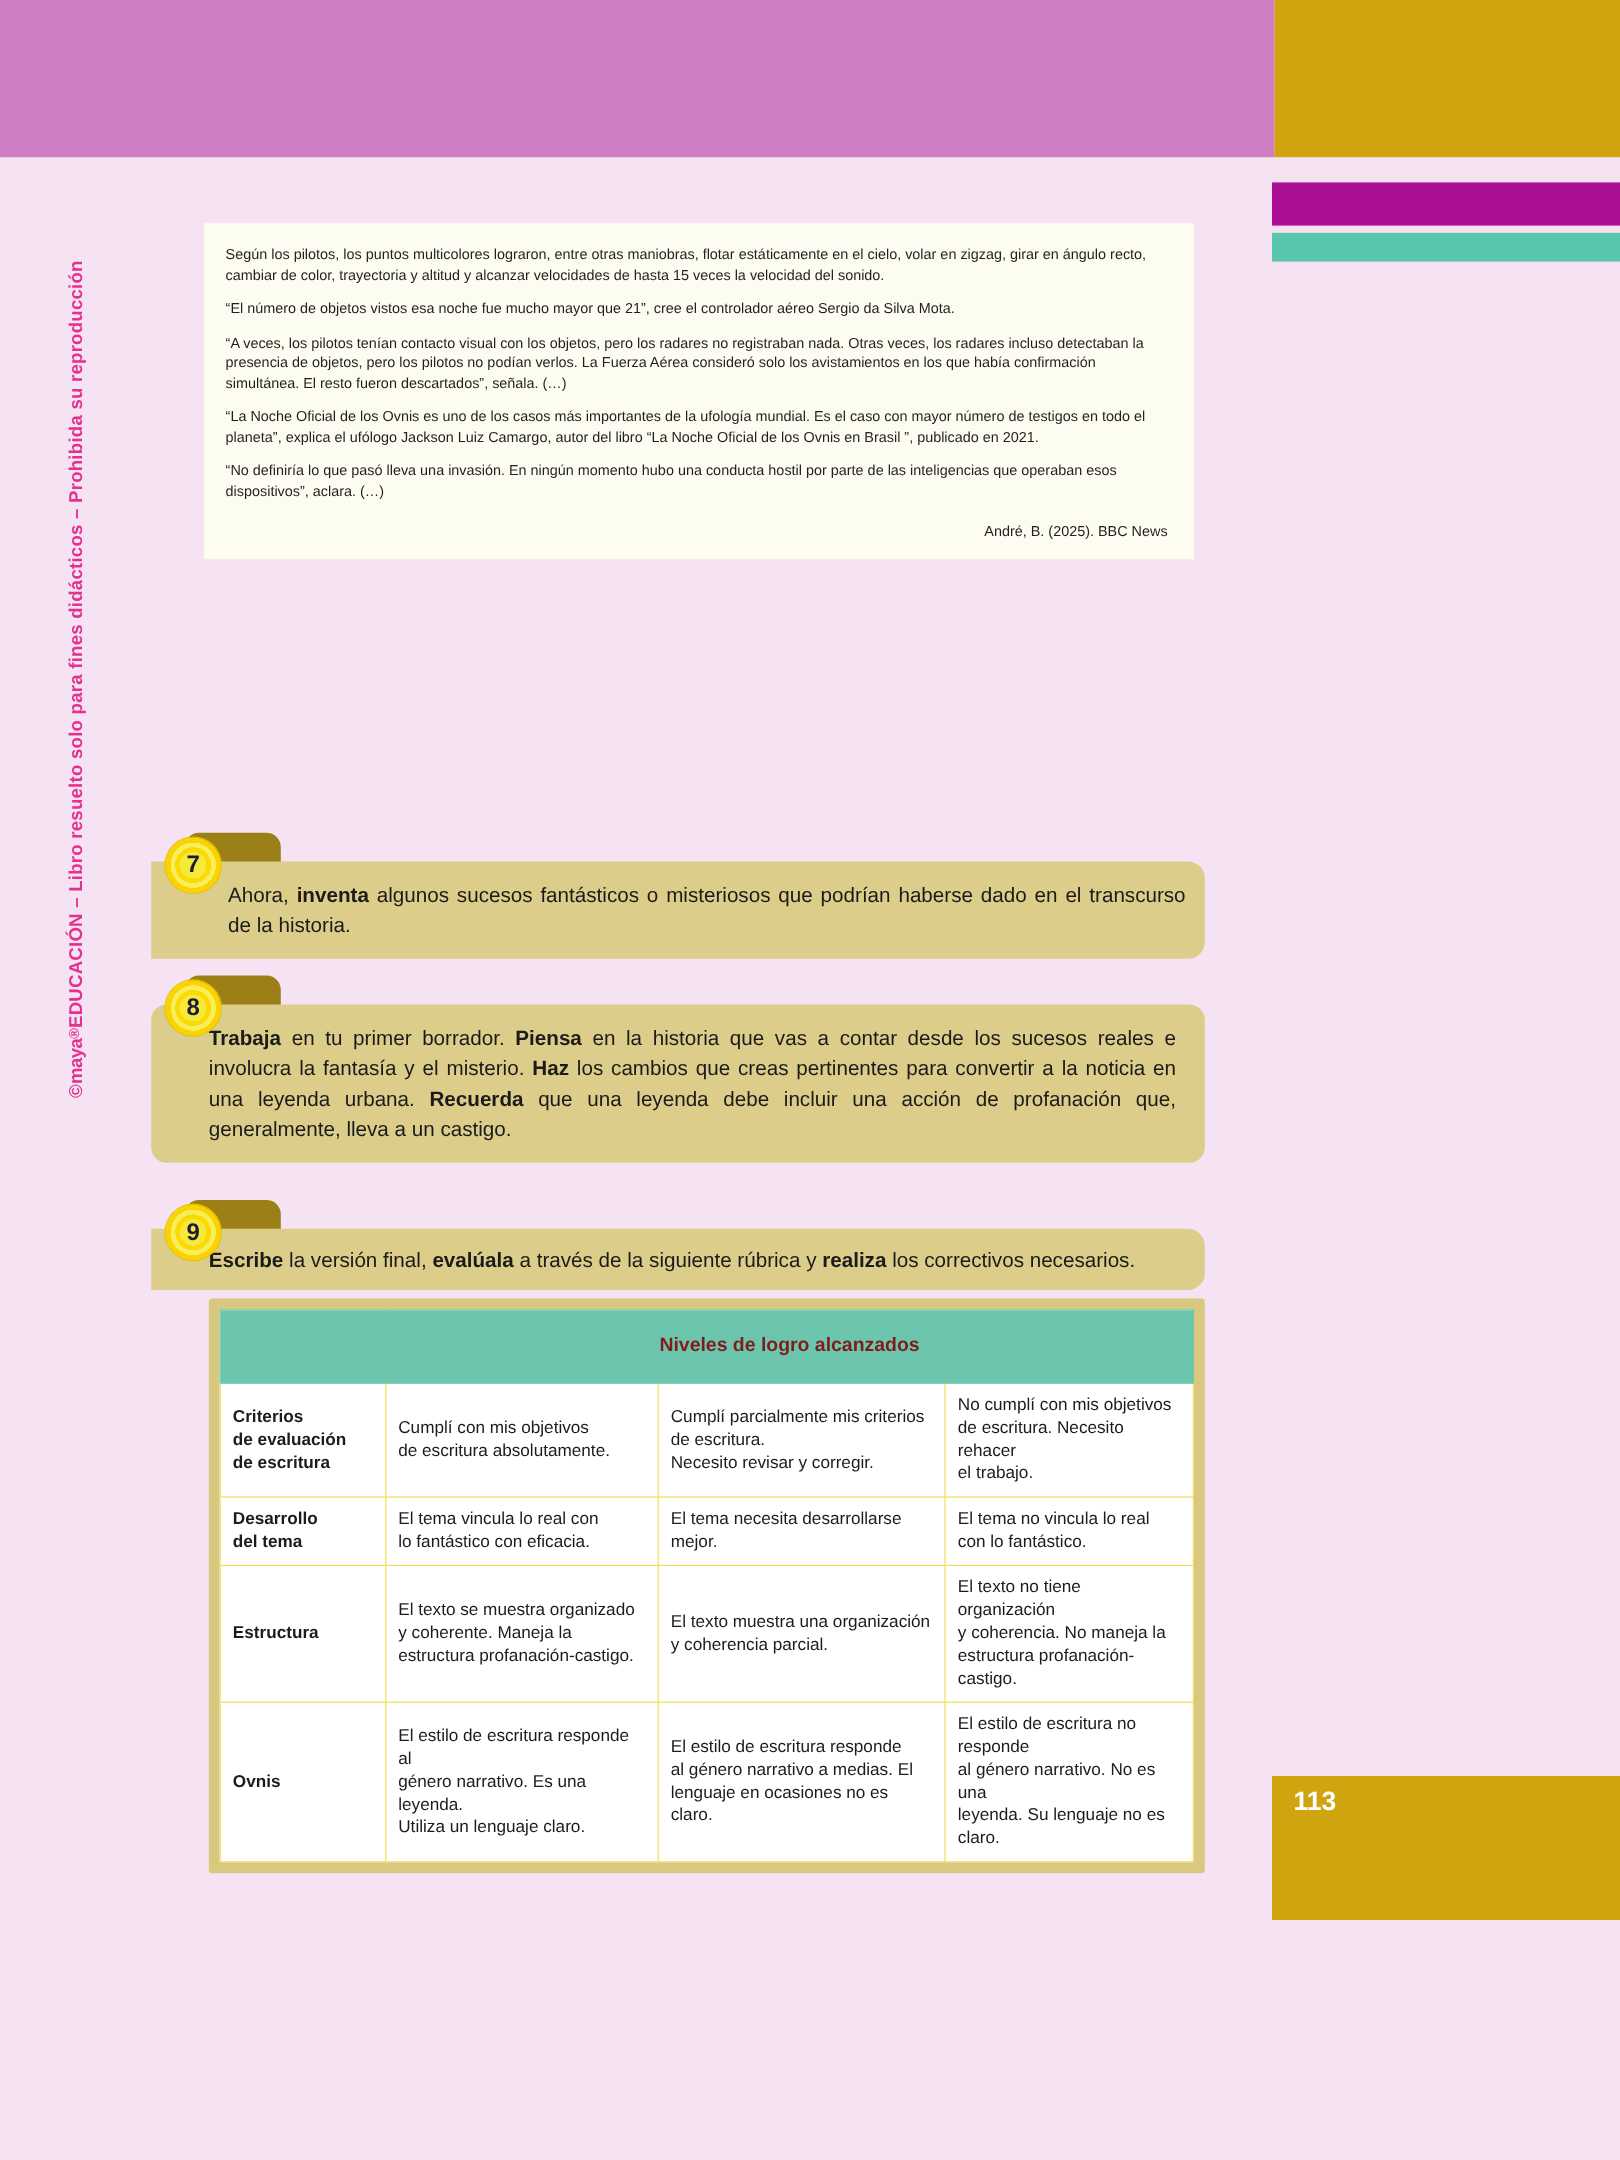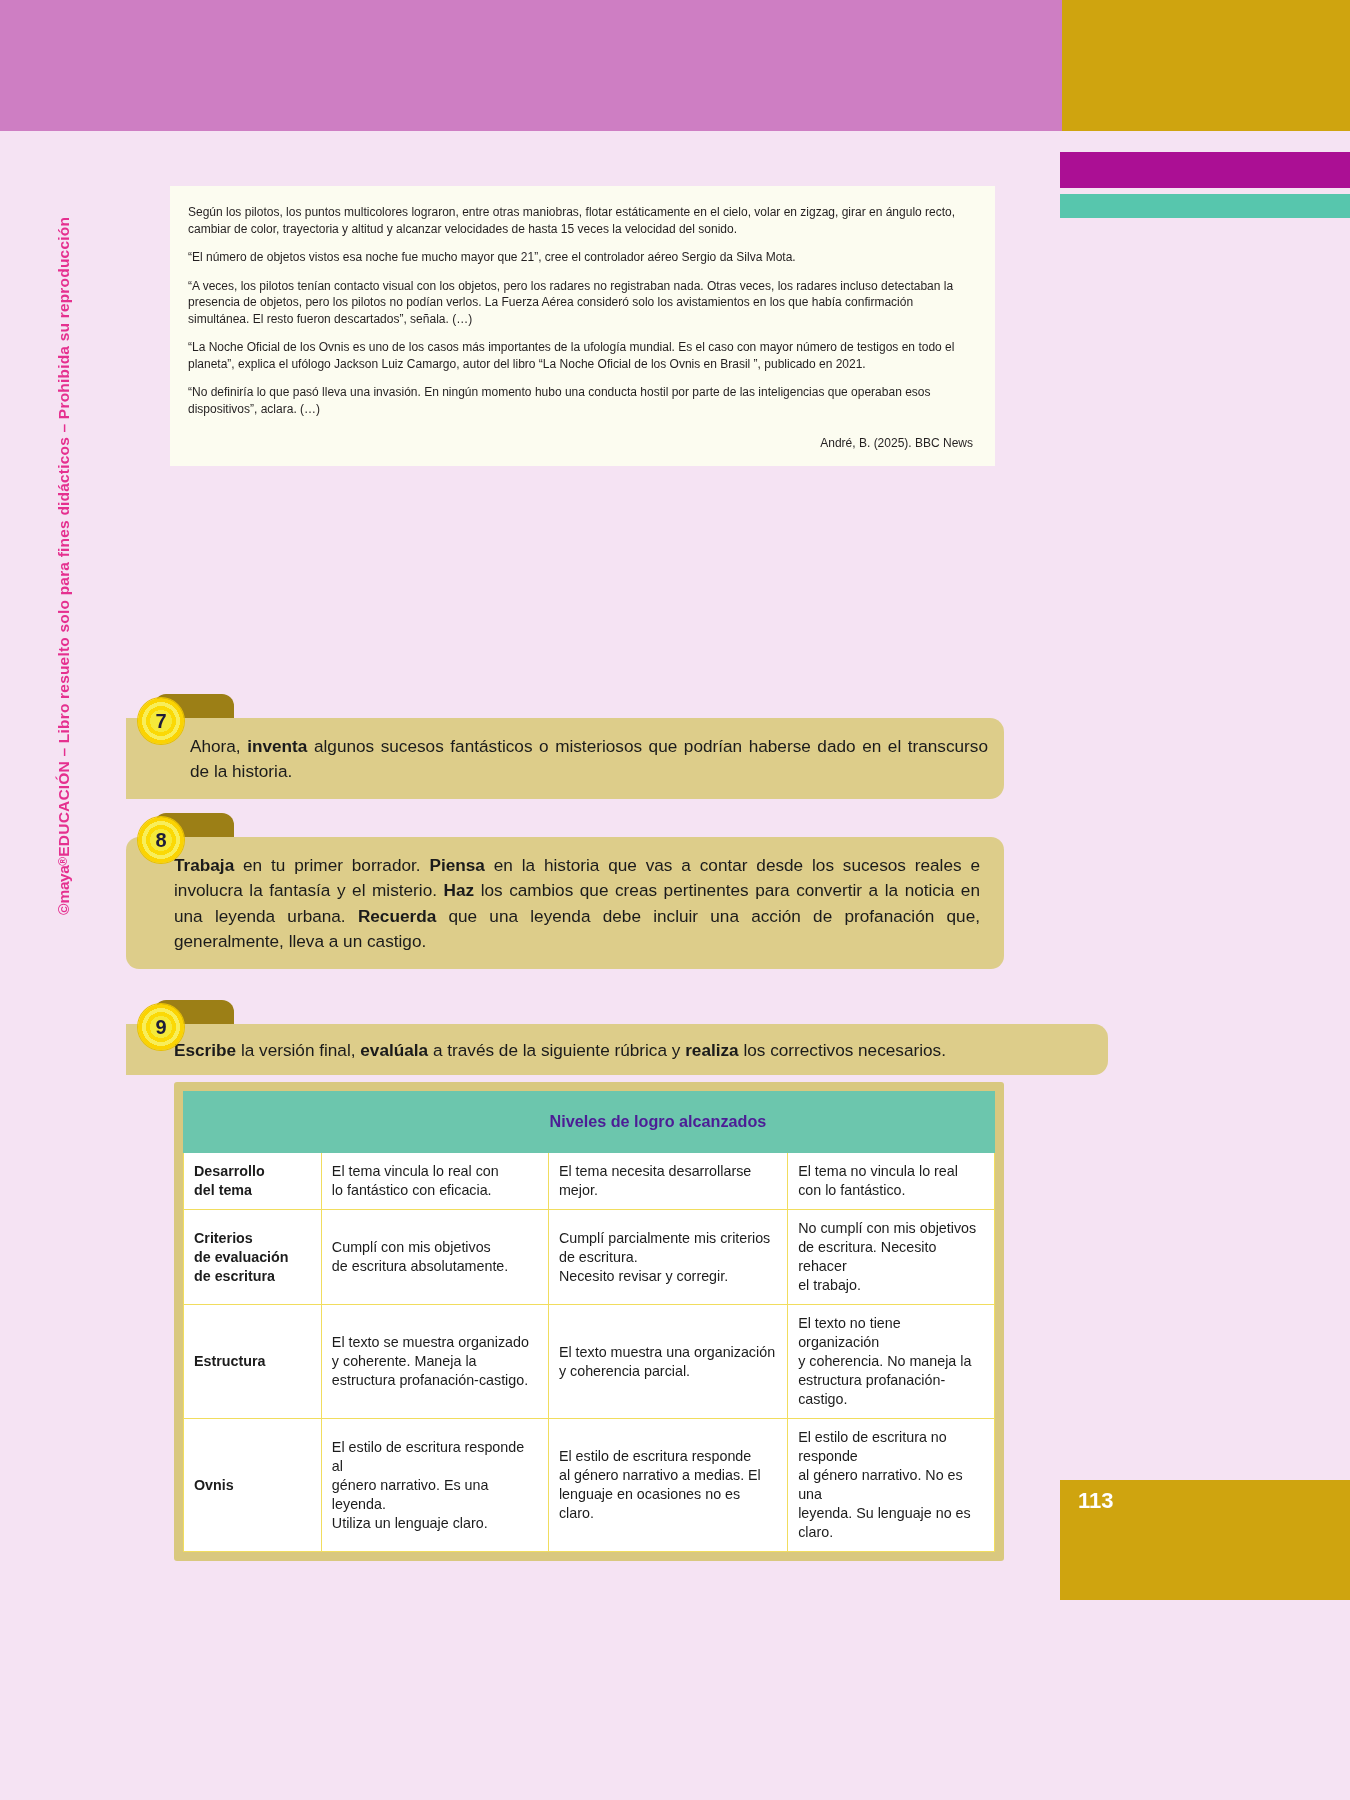--- a/index.html
+++ b/index.html
@@ -69,21 +69,21 @@
   }
   table#rubric{
     border-collapse:collapse;width:100%;table-layout:fixed;background:#ffffff;
   }
   table#rubric td,table#rubric th{
     border:1.4px solid #f1dd5e;vertical-align:middle;padding:9px 10px;
     font-size:14.3px;line-height:1.33;color:#1c1c1c;text-align:left;
     font-family:"Liberation Sans", sans-serif;
   }
   table#rubric thead th{
-    background:#6cc6ad;color:#4c1d95;font-weight:bold;font-size:16.2px;
+    background:#6cc6ad;color:#7f1d1d;font-weight:bold;font-size:16.2px;
     text-align:center;height:42px;border-color:#6cc6ad;
   }
   table#rubric thead th.corner{background:#6cc6ad;}
   td.crit{font-weight:bold;font-size:15.4px;line-height:1.28;}
   col.c1{width:17%;}col.c2{width:28%;}col.c3{width:29.5%;}col.c4{width:25.5%;}
 
   
   #page-foot{
     position:absolute;left:1060px;top:1480px;width:290px;height:120px;background:#cfa40f;
   }
@@ -123,21 +123,21 @@
 <div class="activity" id="act8" style="left:126px;top:813px;width:878px;">
   <div class="act-tab"></div>
   <div class="act-body" style="width:878px;padding:16px 24px 14px 48px;border-radius:13px;">
     <div class="act-text" id="act8-text"><span class="bold">Trabaja</span><span> en tu primer borrador. </span><span class="bold">Piensa</span><span> en la historia que vas a contar desde los sucesos reales e involucra la fantasía y el misterio. </span><span class="bold">Haz</span><span> los cambios que creas pertinentes para convertir a la noticia en una leyenda urbana. </span><span class="bold">Recuerda</span><span> que una leyenda debe incluir una acción de profanación que, generalmente, lleva a un castigo.</span></div>
   </div>
   <div class="badge">8</div>
 </div>
 
 <div class="activity" id="act9" style="left:126px;top:1000px;width:878px;">
   <div class="act-tab"></div>
-  <div class="act-body" style="width:982px;padding:14px 24px 12px 48px;">
+  <div class="act-body" style="width:878px;padding:14px 24px 12px 48px;">
     <div class="act-text" id="act9-text"><span class="bold">Escribe</span><span> la versión final, </span><span class="bold">evalúala</span><span> a través de la siguiente rúbrica y </span><span class="bold">realiza</span><span> los correctivos necesarios.</span></div>
   </div>
   <div class="badge">9</div>
 </div>
 
 <div id="rubric-wrap">
   <table id="rubric">
     <colgroup>
         <col class="c1">
         <col class="c2">
@@ -145,30 +145,30 @@
         <col class="c4">
       </colgroup>
     <thead>
       <tr>
         <th class="corner"></th>
         <th colspan="3">Niveles de logro alcanzados</th>
       </tr>
     </thead>
     <tbody id="rubric-body">
         <tr>
+          <td class="crit">Criterios<br>de evaluación<br>de escritura</td>
+          <td>Cumplí con mis objetivos<br>de escritura absolutamente.</td>
+          <td>Cumplí parcialmente mis criterios<br>de escritura.<br>Necesito revisar y corregir.</td>
+          <td>No cumplí con mis objetivos<br>de escritura. Necesito rehacer<br>el trabajo.</td>
+        </tr>
+        <tr>
           <td class="crit">Desarrollo<br>del tema</td>
           <td>El tema vincula lo real con<br>lo fantástico con eficacia.</td>
           <td>El tema necesita desarrollarse<br>mejor.</td>
           <td>El tema no vincula lo real<br>con lo fantástico.</td>
-        </tr>
-        <tr>
-          <td class="crit">Criterios<br>de evaluación<br>de escritura</td>
-          <td>Cumplí con mis objetivos<br>de escritura absolutamente.</td>
-          <td>Cumplí parcialmente mis criterios<br>de escritura.<br>Necesito revisar y corregir.</td>
-          <td>No cumplí con mis objetivos<br>de escritura. Necesito rehacer<br>el trabajo.</td>
         </tr>
         <tr>
           <td class="crit">Estructura</td>
           <td>El texto se muestra organizado<br>y coherente. Maneja la<br>estructura profanación-castigo.</td>
           <td>El texto muestra una organización<br>y coherencia parcial.</td>
           <td>El texto no tiene organización<br>y coherencia. No maneja la<br>estructura profanación-castigo.</td>
         </tr>
         <tr>
           <td class="crit">Ovnis</td>
           <td>El estilo de escritura responde al<br>género narrativo. Es una leyenda.<br>Utiliza un lenguaje claro.</td>

